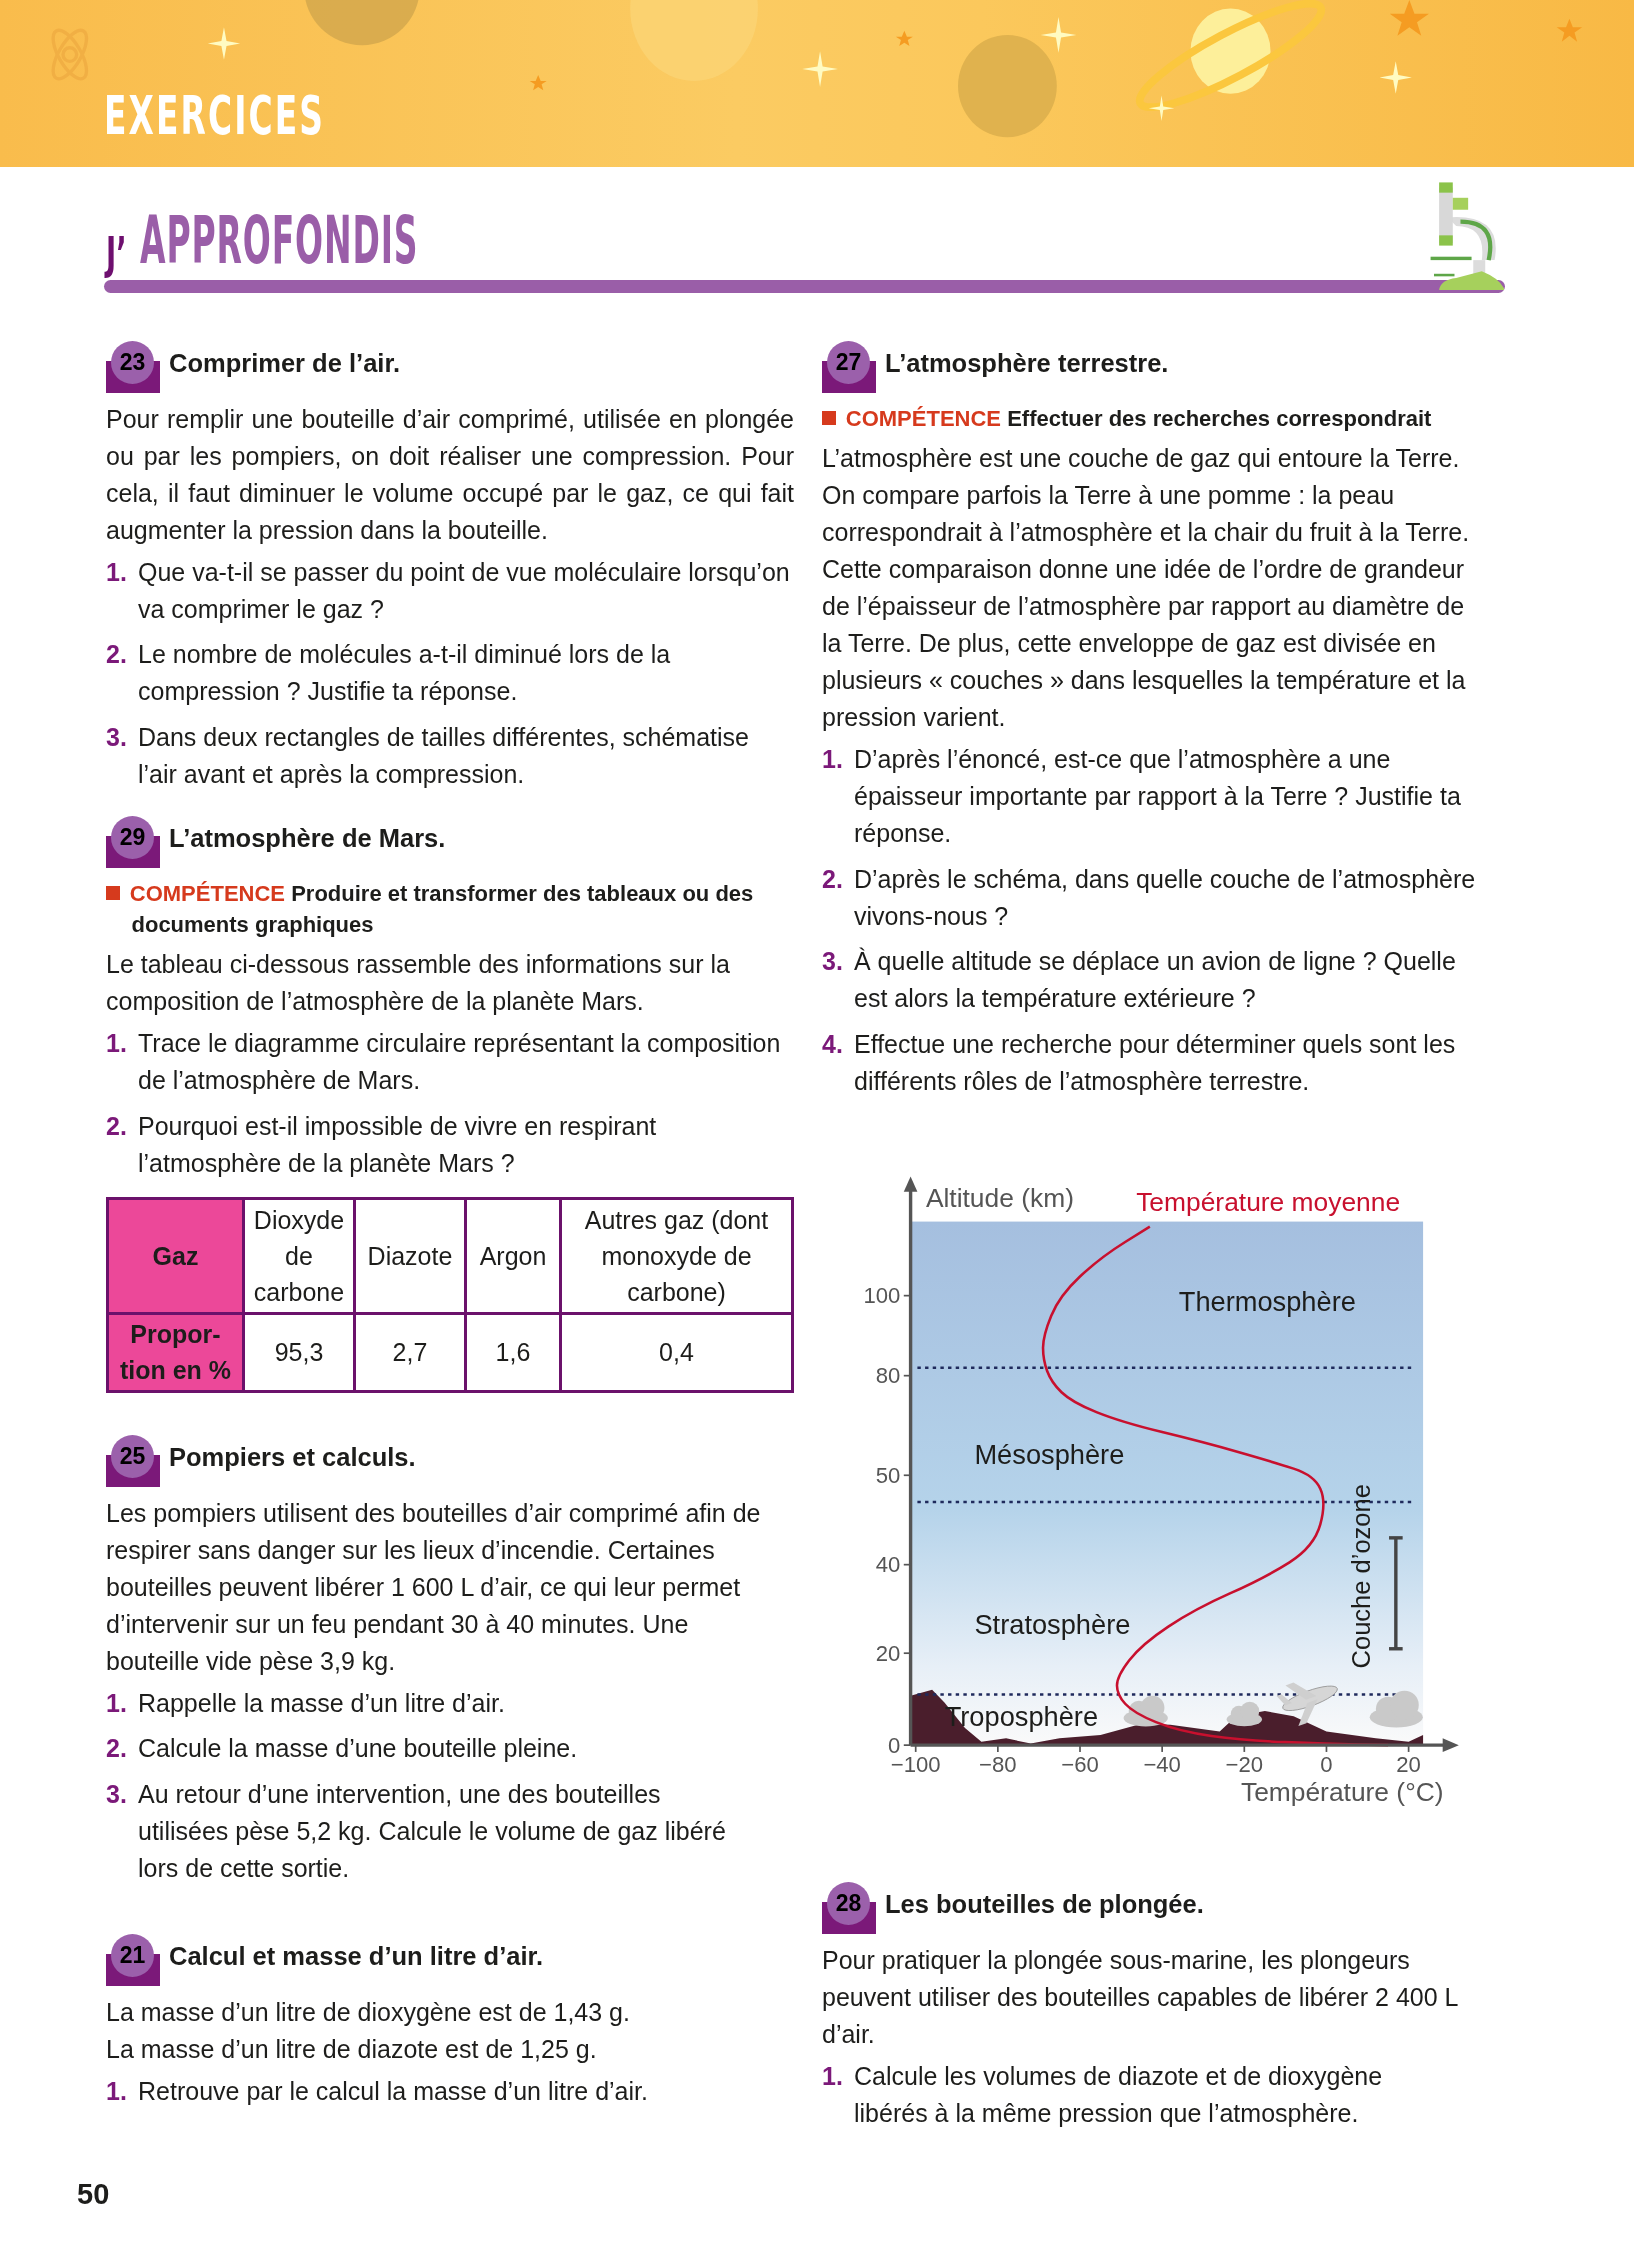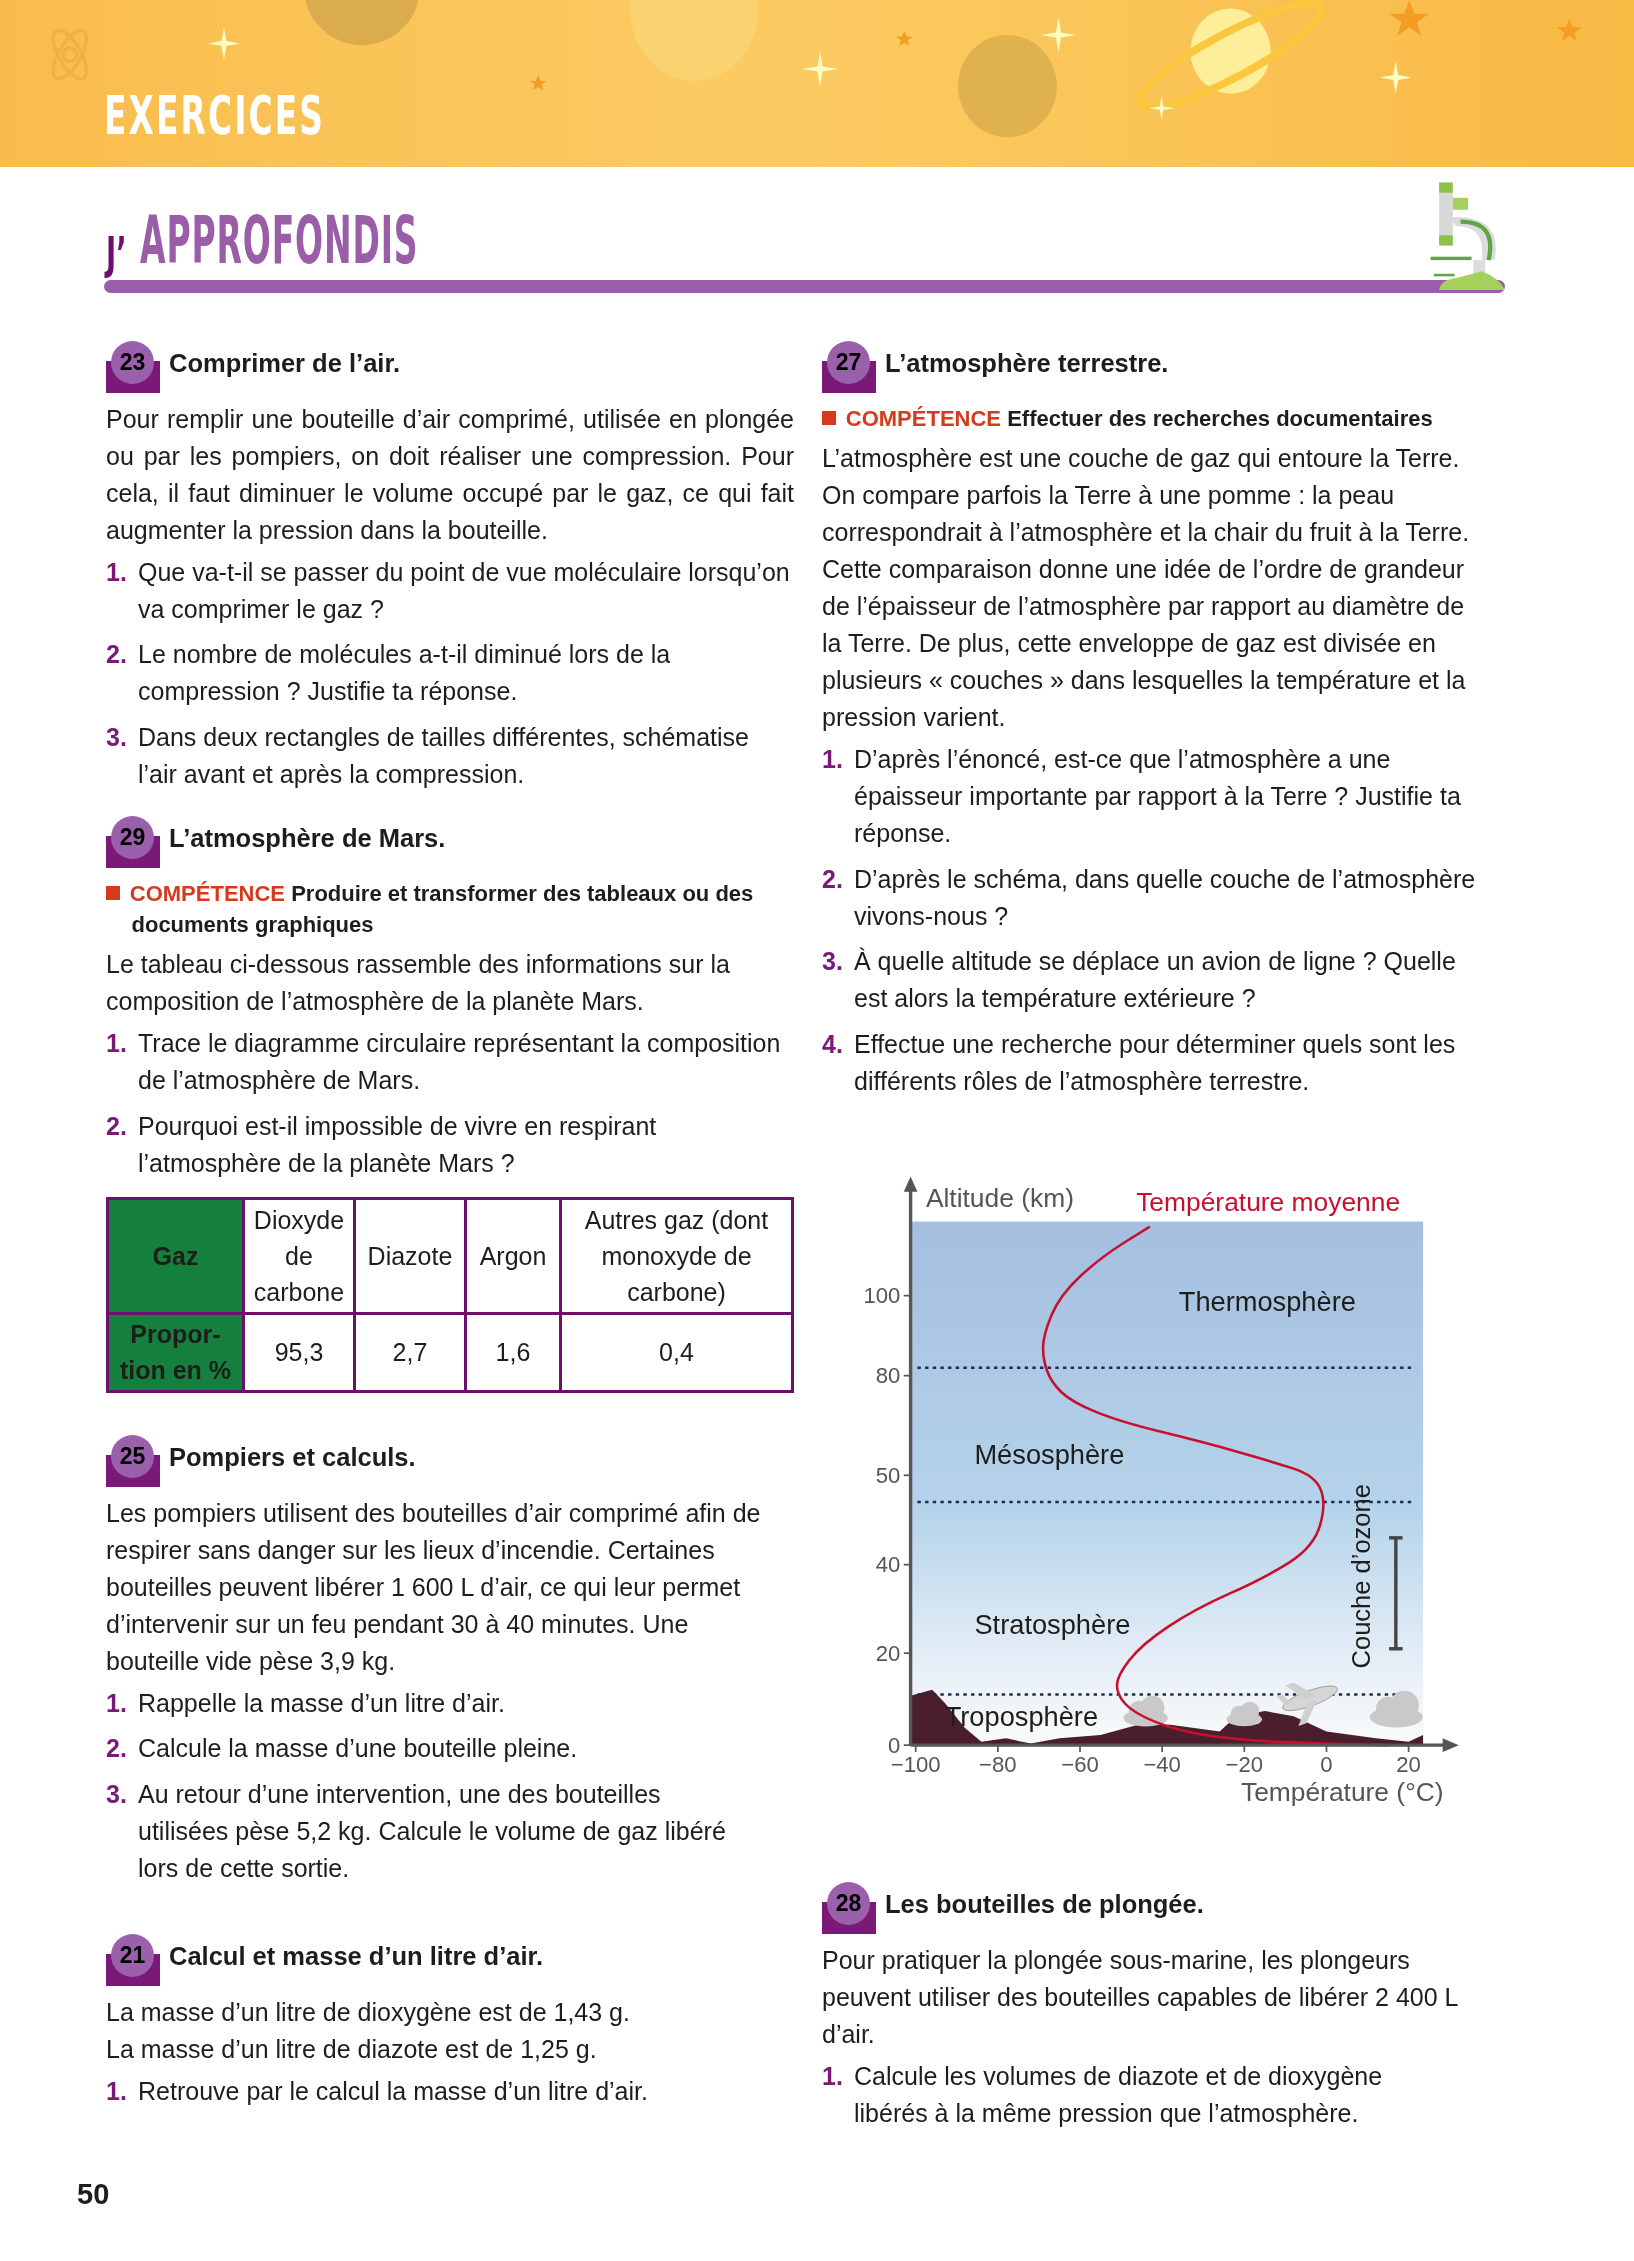--- a/index.html
+++ b/index.html
@@ -34,21 +34,21 @@
 
   .para { font-size: 25px; line-height: 37px; margin-top: 6.8px; }
   .para.justify { text-align: justify; }
   .qlist { margin-top: 5.1px; }
   .q { font-size: 25px; line-height: 37px; padding-left: 32px; position: relative; margin-bottom: 8.5px; }
   .q .n { position: absolute; left: 0; top: 0; color: #7b1979; font-weight: bold; }
 
   
   table.gas { border-collapse: collapse; width: 688px; margin-top: 15.3px; font-size: 25px; }
   table.gas td { border: 3.4px solid #6b116b; text-align: center; line-height: 36px; padding: 1.7px 3.4px; }
-  table.gas td.hd { background: #15803d; font-weight: bold; }
+  table.gas td.hd { background: #ec4899; font-weight: bold; }
 
   
   .chart { position: absolute; left: 851px; top: 1166px; width: 647px; height: 656px; }
   .chart svg text { font-family: "Liberation Sans", sans-serif; }
 
   .page-num { position: absolute; left: 77px; top: 2178px; font-size: 29px; font-weight: bold; }
 </style>
 </head>
 <body>
 
@@ -192,21 +192,21 @@
 
 <div class="exercise" style="left:822px; top:341px; width:673px;">
   <div class="ex-head">
     <div class="ex-badge">
       <div class="sq"></div>
       <div class="circ">27</div>
     </div>
     <div class="ex-title">L’atmosphère terrestre.</div>
   </div>
   <div class="comp">
-    <span class="sq"></span><span class="lbl">COMPÉTENCE</span> <span>Effectuer des recherches documentaires</span>
+    <span class="sq"></span><span class="lbl">COMPÉTENCE</span> <span>Effectuer des recherches correspondrait</span>
   </div>
   <p class="para" style="width:664px">L’atmosphère est une couche de gaz qui entoure la Terre. On compare parfois la Terre à une pomme : la peau correspondrait à l’atmosphère et la chair du fruit à la Terre. Cette comparaison donne une idée de l’ordre de grandeur de l’épaisseur de l’atmosphère par rapport au diamètre de la Terre. De plus, cette enveloppe de gaz est divisée en plusieurs « couches » dans lesquelles la température et la pression varient.</p>
   <div class="qlist">
     <div class="q"><span class="n">1.</span><span>D’après l’énoncé, est-ce que l’atmosphère a une épaisseur importante par rapport à la Terre ? Justifie ta réponse.</span></div>
     <div class="q"><span class="n">2.</span><span>D’après le schéma, dans quelle couche de l’atmosphère vivons-nous ?</span></div>
     <div class="q"><span class="n">3.</span><span>À quelle altitude se déplace un avion de ligne ? Quelle est alors la température extérieure ?</span></div>
     <div class="q"><span class="n">4.</span><span>Effectue une recherche pour déterminer quels sont les différents rôles de l’atmosphère terrestre.</span></div>
   </div>
 </div>
 

